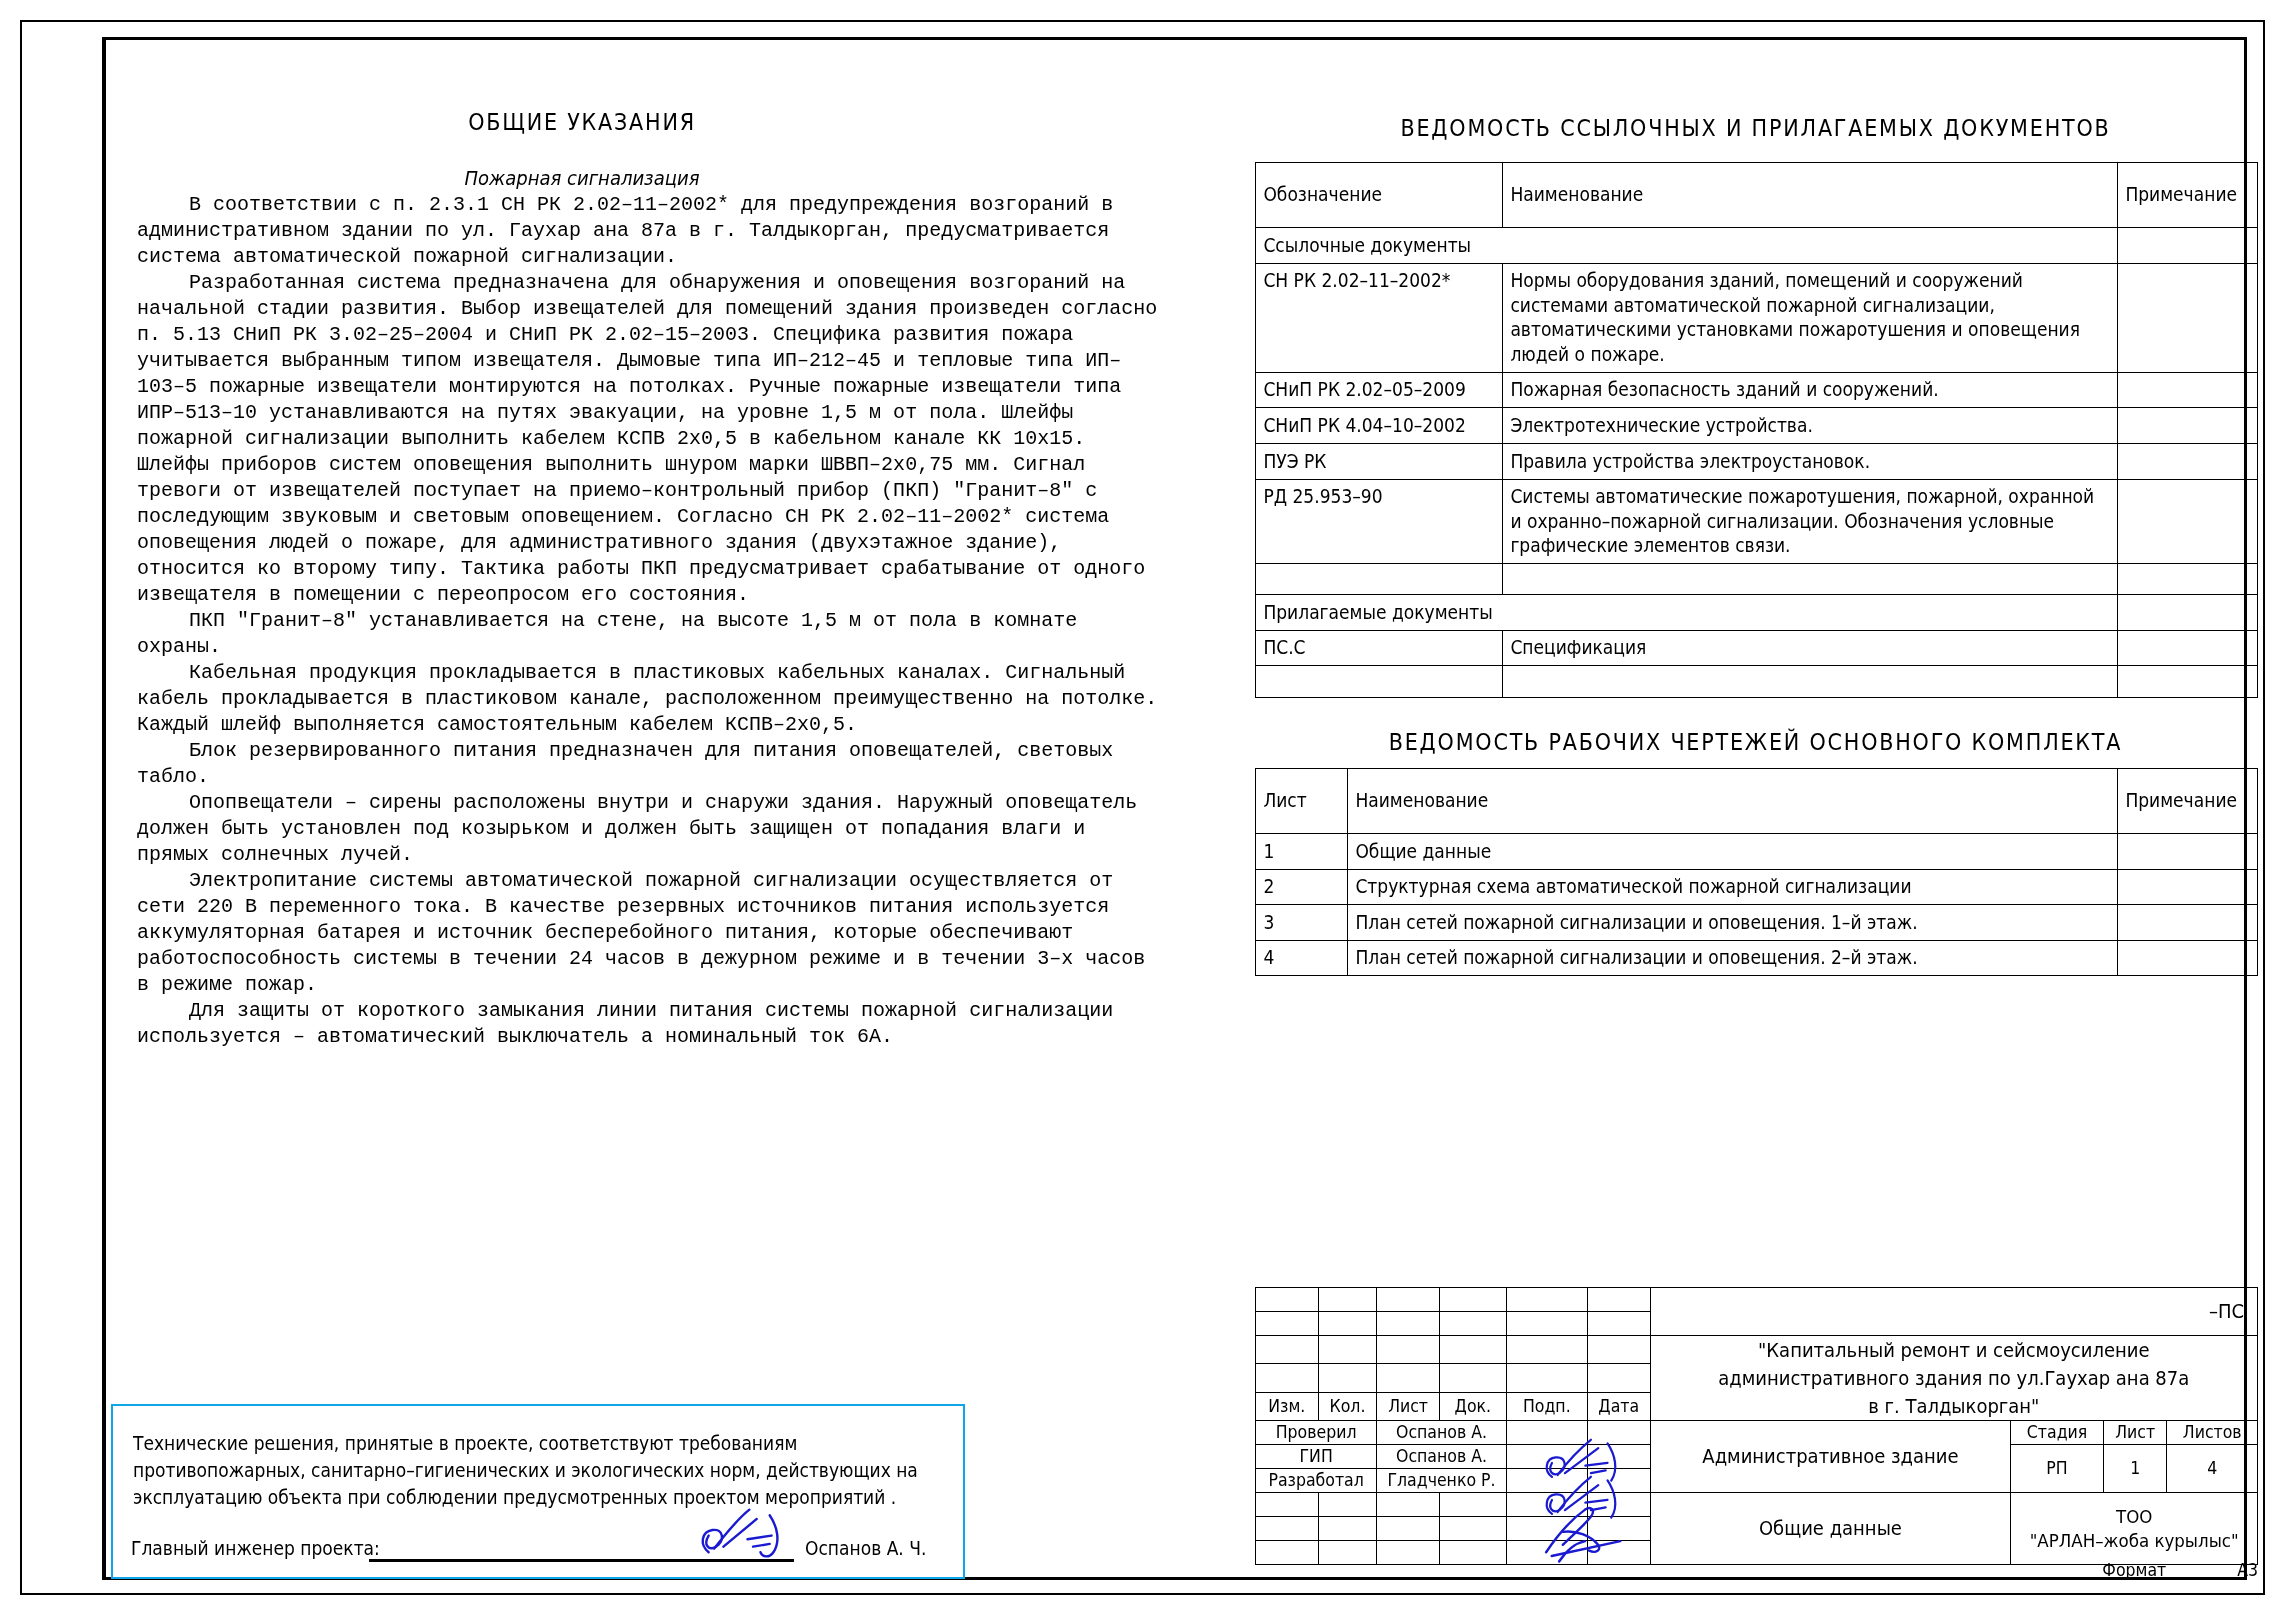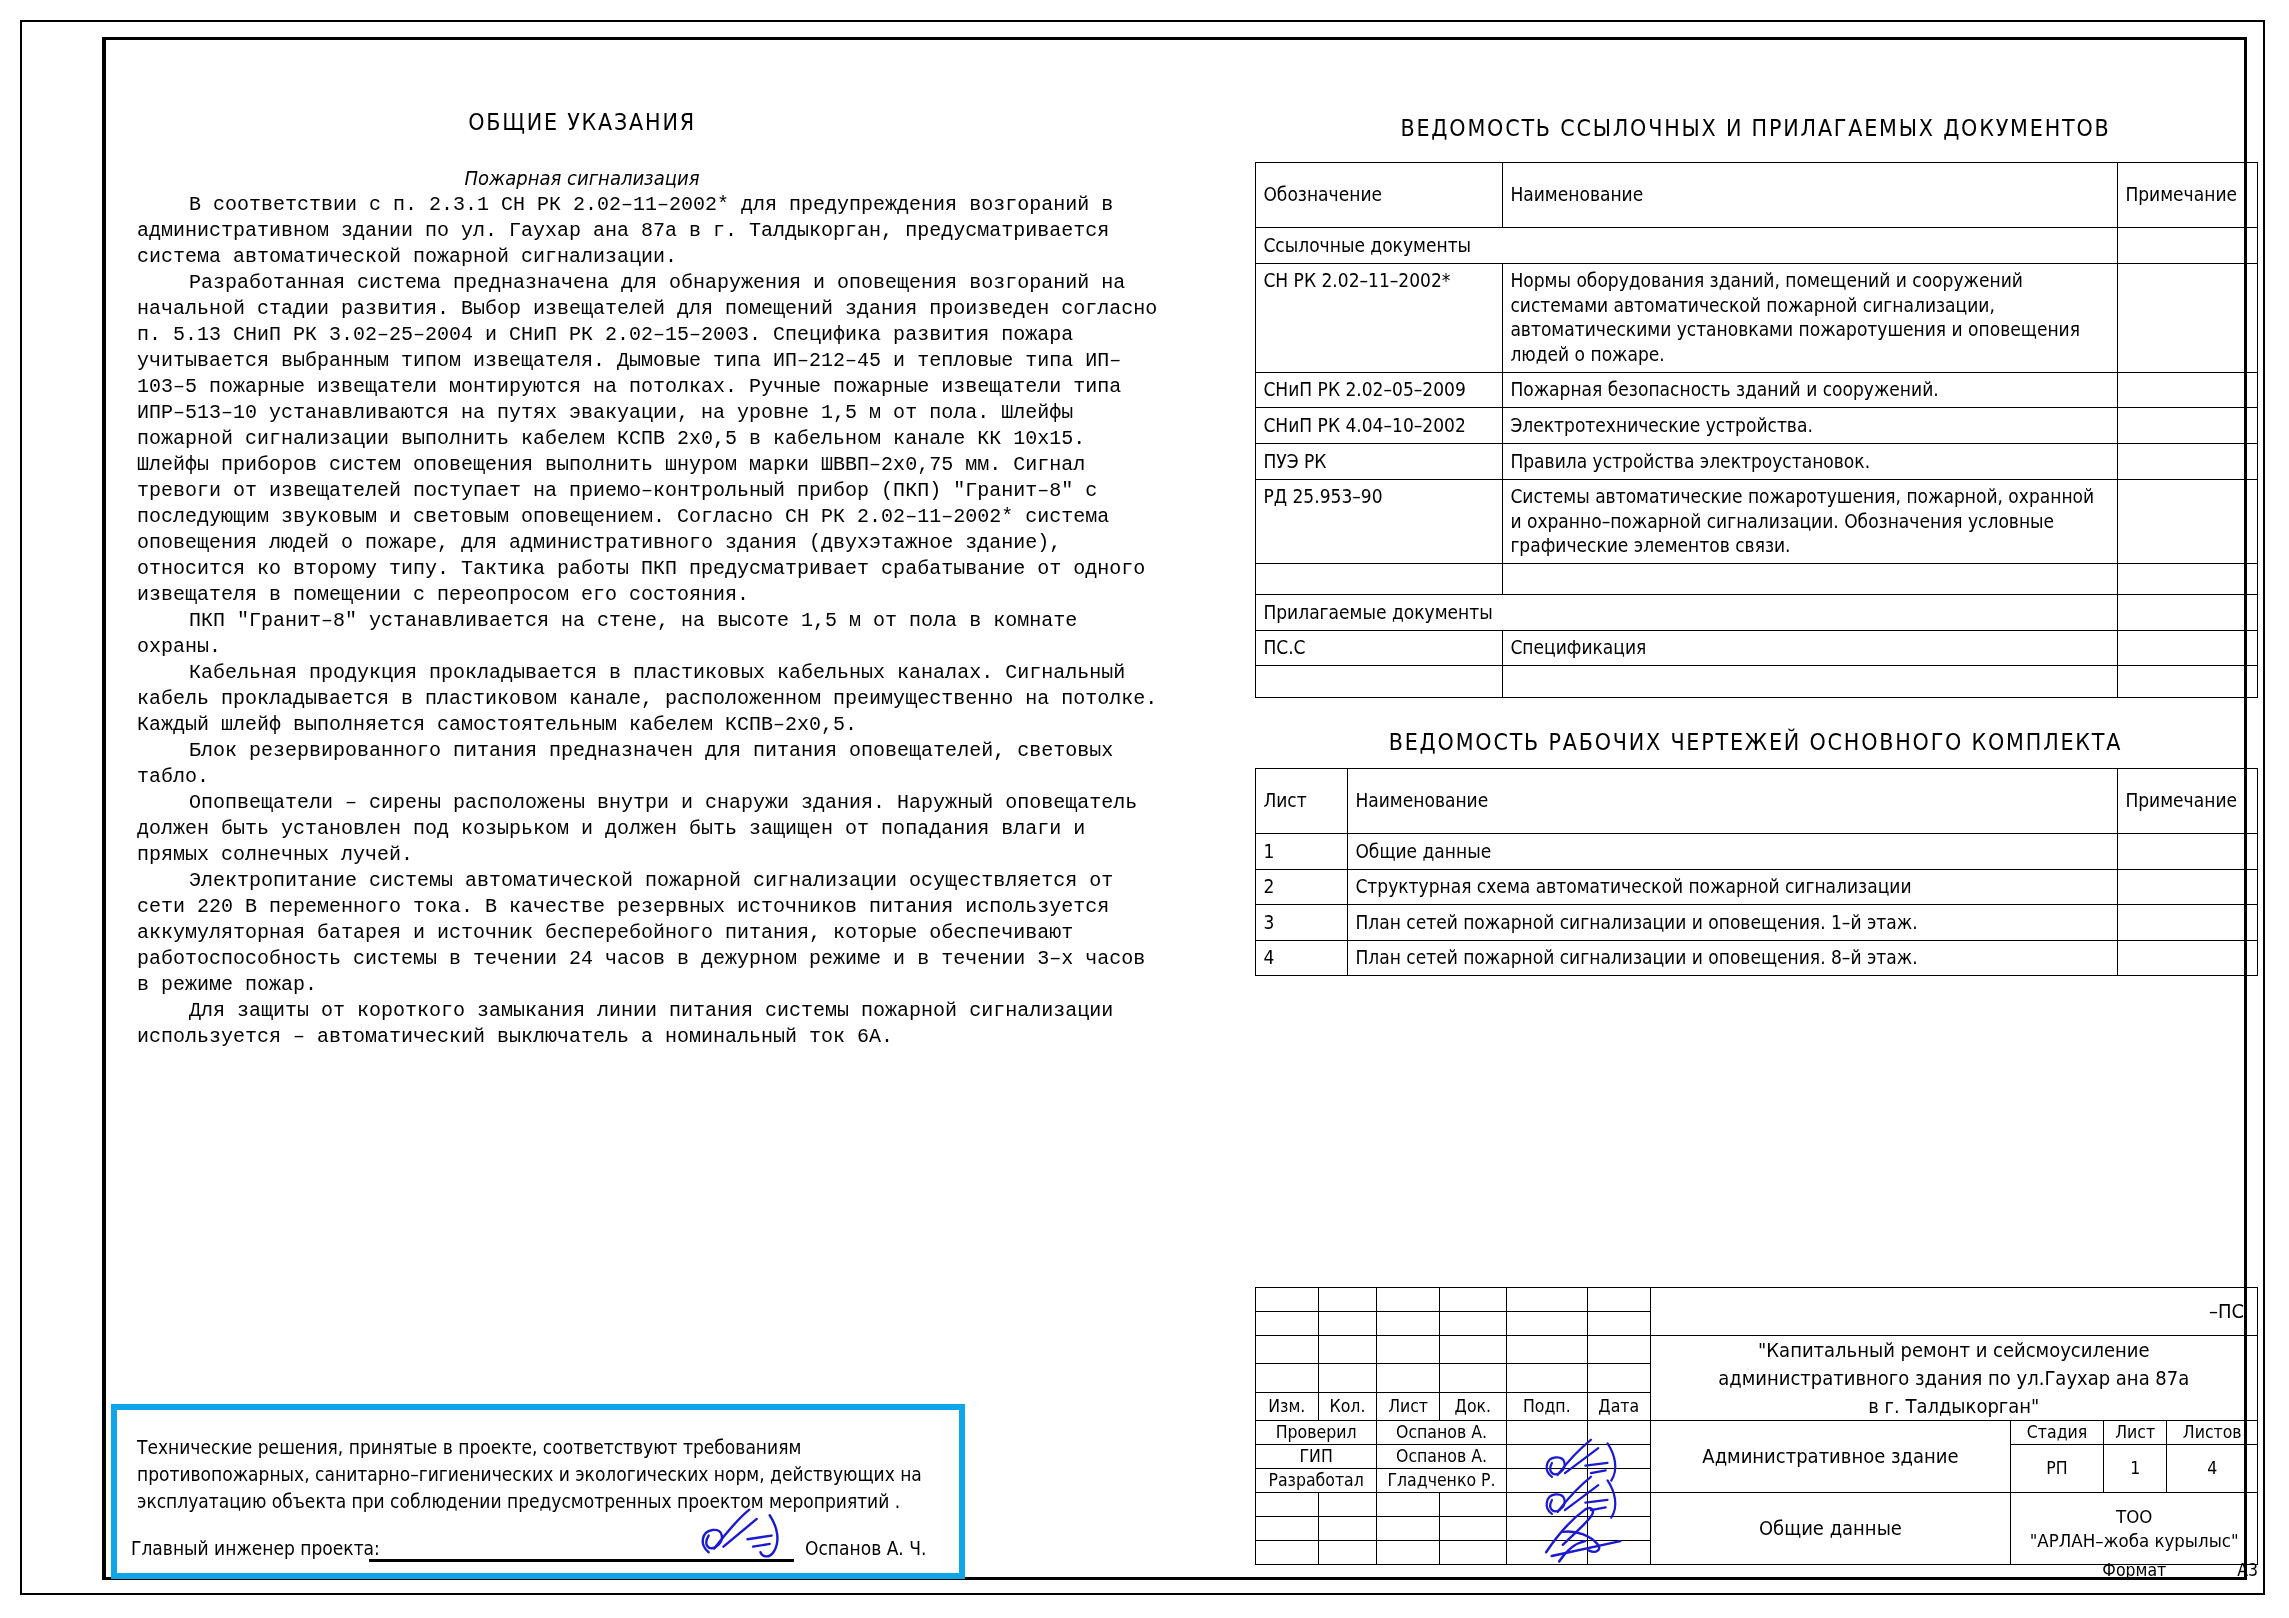--- a/index.html
+++ b/index.html
@@ -56,21 +56,21 @@
   #tbl-ref .c1{width:247px;}
   #tbl-ref .c3{width:140px;}
 
   #tbl-sheets{left:1255px;top:768px;width:1003px;}
   #tbl-sheets .c1{width:92px;}
   #tbl-sheets .c3{width:140px;}
 
   
   #note-box{
     position:absolute;left:111px;top:1404px;width:854px;height:175px;
-    border:6px solid #0ea5e9;box-sizing:border-box;
+    border:2px solid #0ea5e9;box-sizing:border-box;
   }
   #note-box .note-txt{
     position:absolute;left:20px;top:24px;width:817px;
     font-size:19px;line-height:27px;
   }
   #note-box .note-txt p{margin:0;}
   #sig-label{position:absolute;left:131px;top:1537px;font-size:19px;}
   #sig-rule{position:absolute;left:369px;top:1559px;width:425px;height:2.8px;background:#000;}
   #sig-name{position:absolute;left:805px;top:1537px;font-size:19px;}
   #sig-mark{position:absolute;left:692px;top:1504px;width:111px;height:65px;}
@@ -213,21 +213,21 @@
       <td>Структурная схема автоматической пожарной сигнализации</td>
       <td></td>
     </tr>
     <tr>
       <td>3</td>
       <td>План сетей пожарной сигнализации и оповещения. 1–й этаж.</td>
       <td></td>
     </tr>
     <tr>
       <td>4</td>
-      <td>План сетей пожарной сигнализации и оповещения. 8–й этаж.</td>
+      <td>План сетей пожарной сигнализации и оповещения. 2–й этаж.</td>
       <td></td>
     </tr>
   </tbody>
 </table>
 
 <div id="note-box">
   <div class="note-txt">
     <p>Технические решения, принятые в проекте, соответствуют требованиям</p>
     <p>противопожарных, санитарно–гигиенических и экологических норм, действующих на</p>
     <p>эксплуатацию объекта при соблюдении предусмотренных проектом мероприятий .</p>

